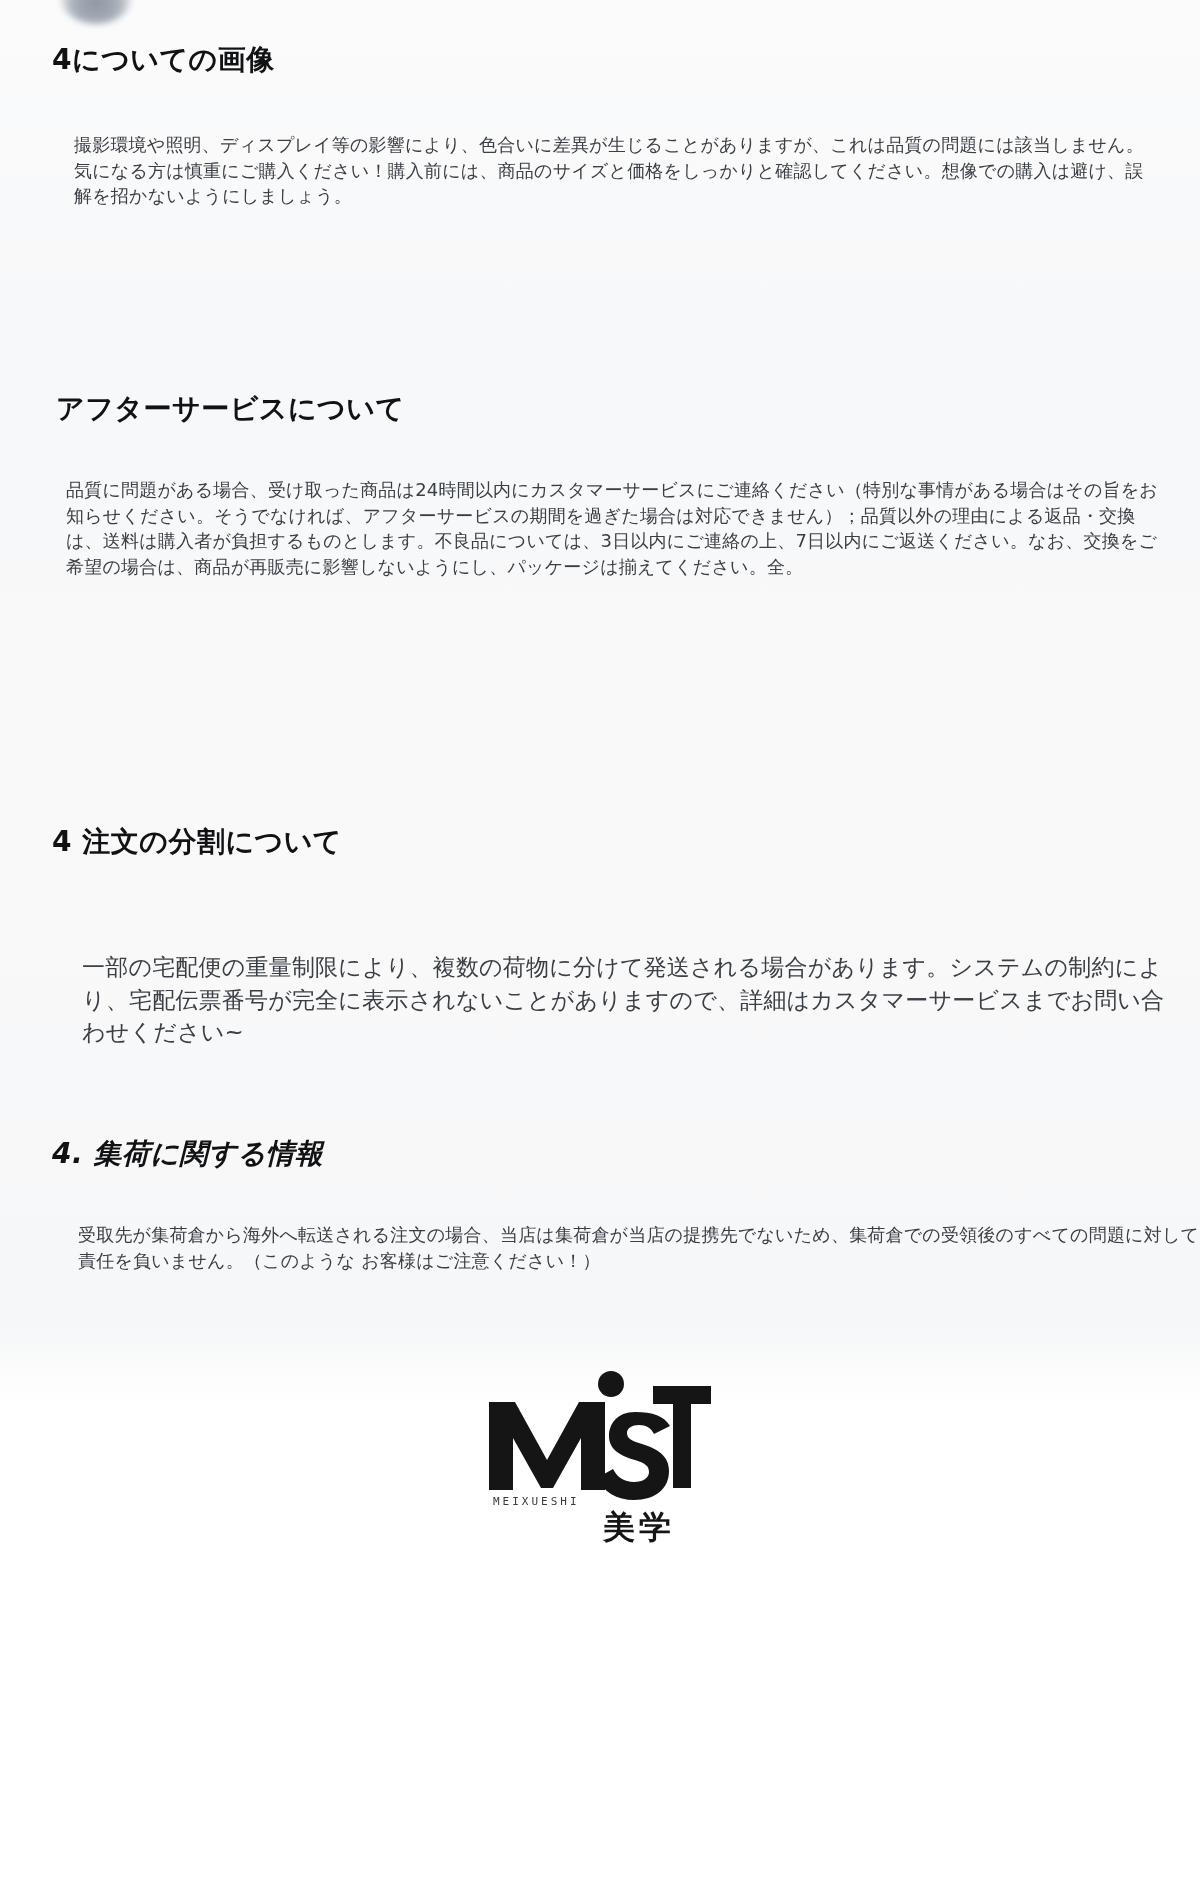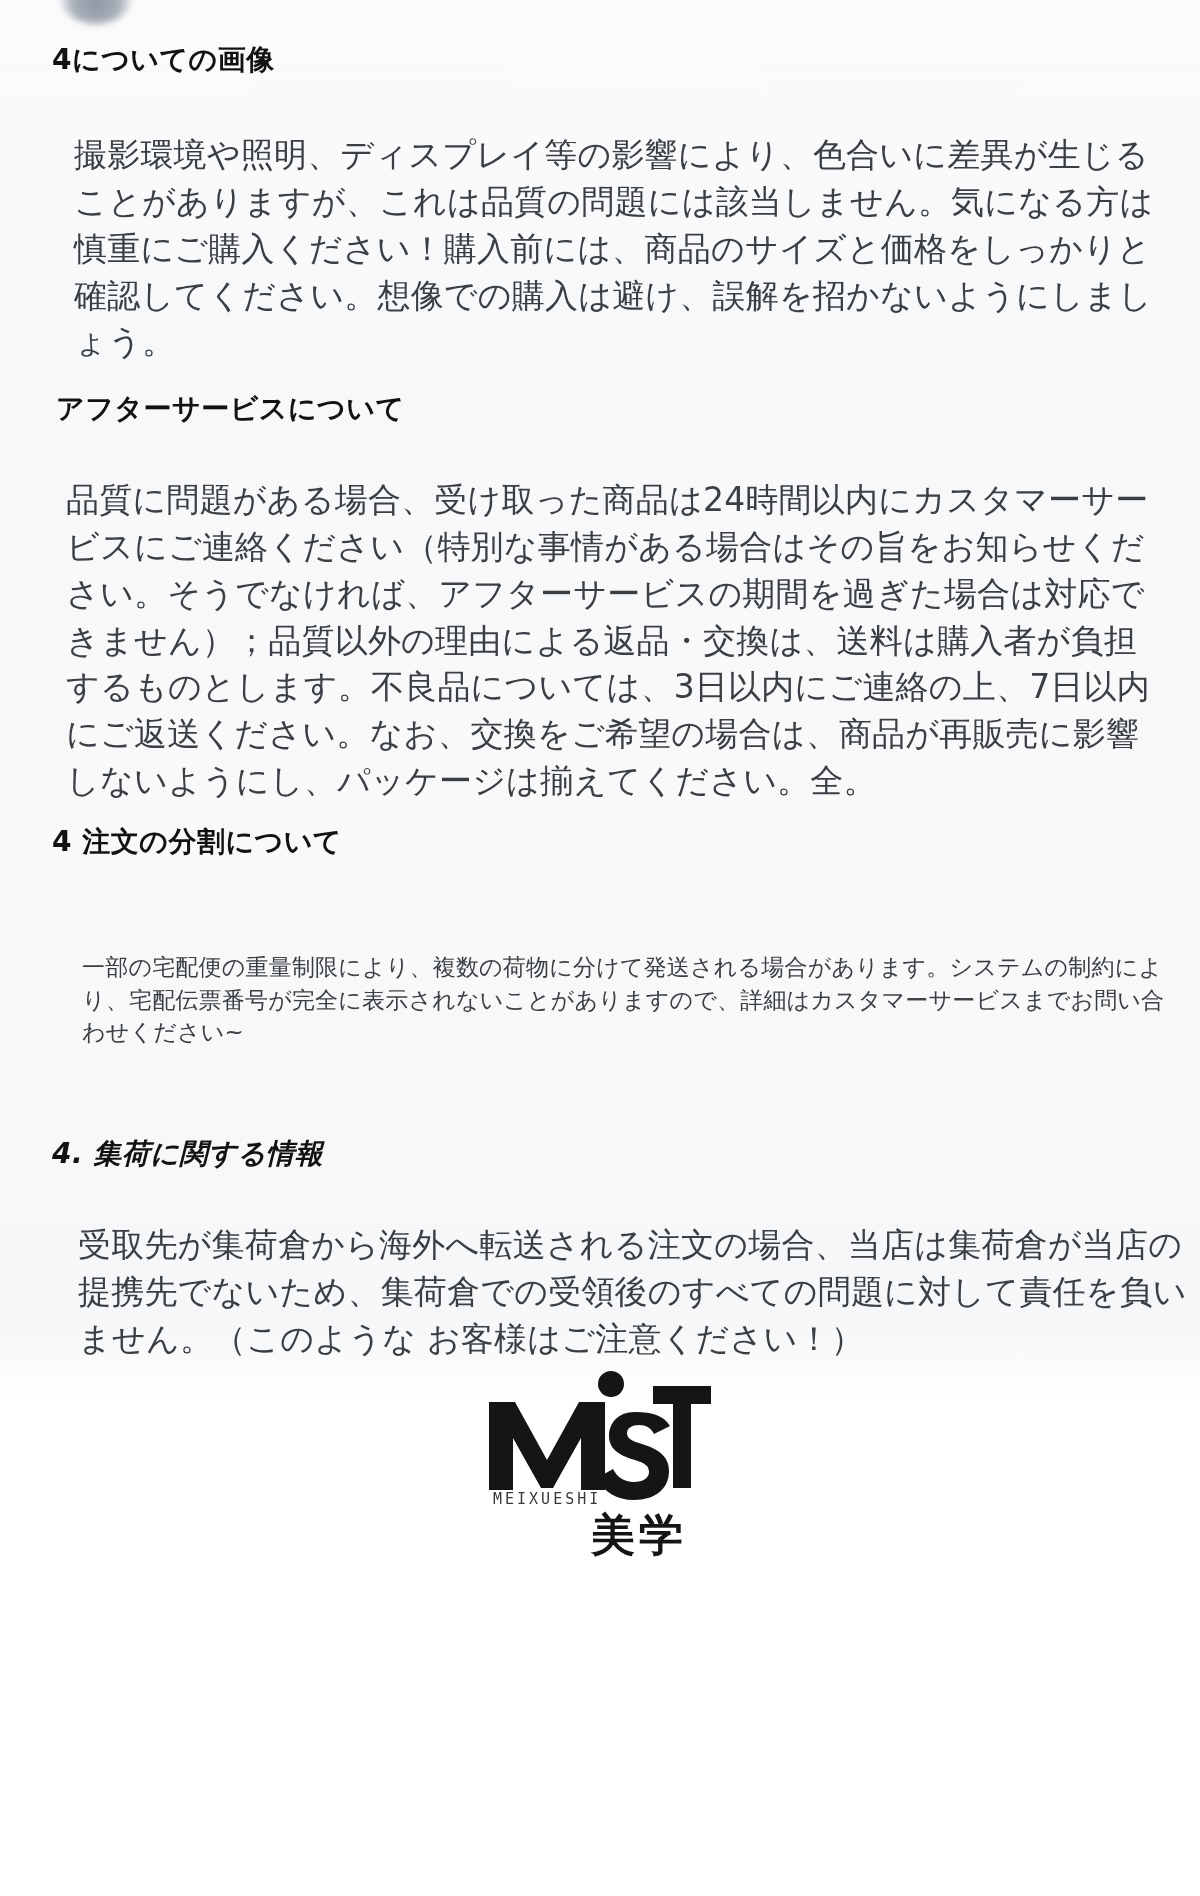--- a/index.html
+++ b/index.html
@@ -46,21 +46,21 @@
   h2.section-title {
     font-size: 28px;
     font-weight: 700;
     letter-spacing: .5px;
     color: #111214;
     margin: 16px;
     line-height: 1.25;
   }
 
   p.section-body {
-    font-size: 33px;
+    font-size: 18px;
     line-height: 1.42;
     color: #3a3f45;
     margin: 0;
     letter-spacing: .2px;
     white-space: pre-wrap;
   }
 
   
   #blk-1-title { position: absolute; left: 36px; top: 26px; }
   #blk-1-body  { position: absolute; left: 74px; top: 132px; width: 1080px; }
@@ -85,31 +85,31 @@
   }
   .logo-mark {
     position: relative;
     display: inline-block;
     width: 230px;
     height: 150px;
   }
   .logo-mark svg { display: block; }
   .logo-cn {
     margin-top: -16px;
-    font-size: 44px;
+    font-size: 32px;
     font-weight: 700;
     color: #151515;
     letter-spacing: 4px;
     padding-left: 78px;
   }
   .logo-sub {
     position: absolute;
     left: 8px;
     bottom: 10px;
-    font-size: 15px;
+    font-size: 11px;
     letter-spacing: 3px;
     color: #3a3a3a;
     font-family: "DejaVu Sans Mono", "Liberation Mono", monospace;
   }
 </style>
 </head>
 <body>
 
 <div class="page">
   <div class="smudge"></div>

